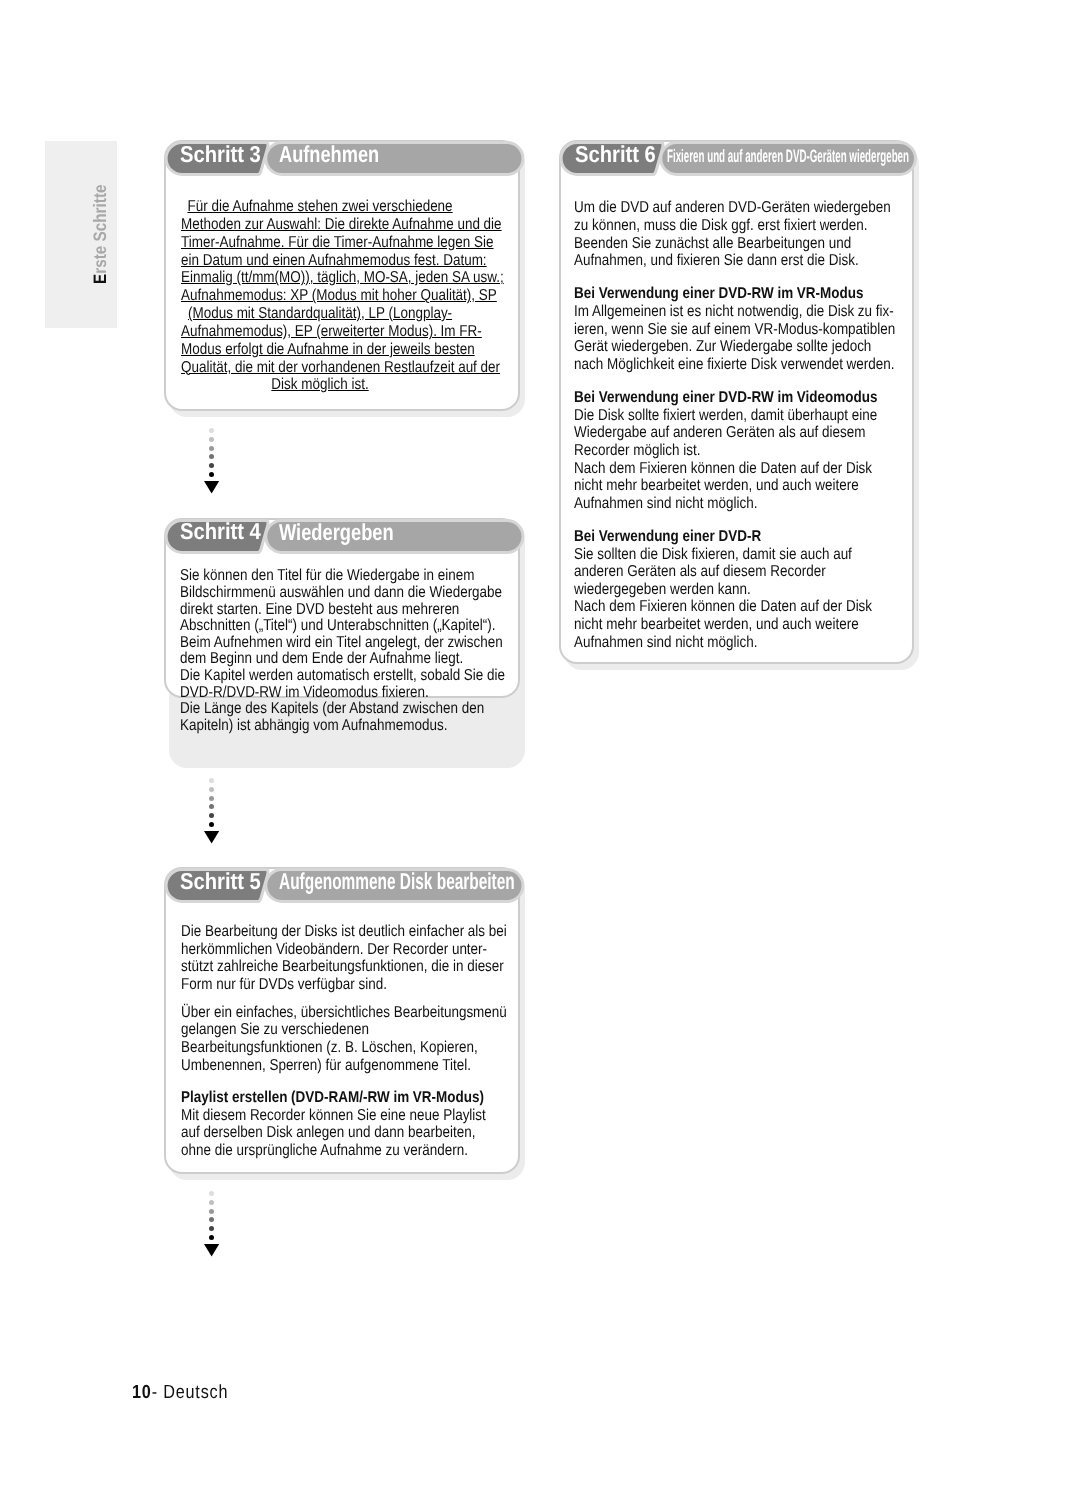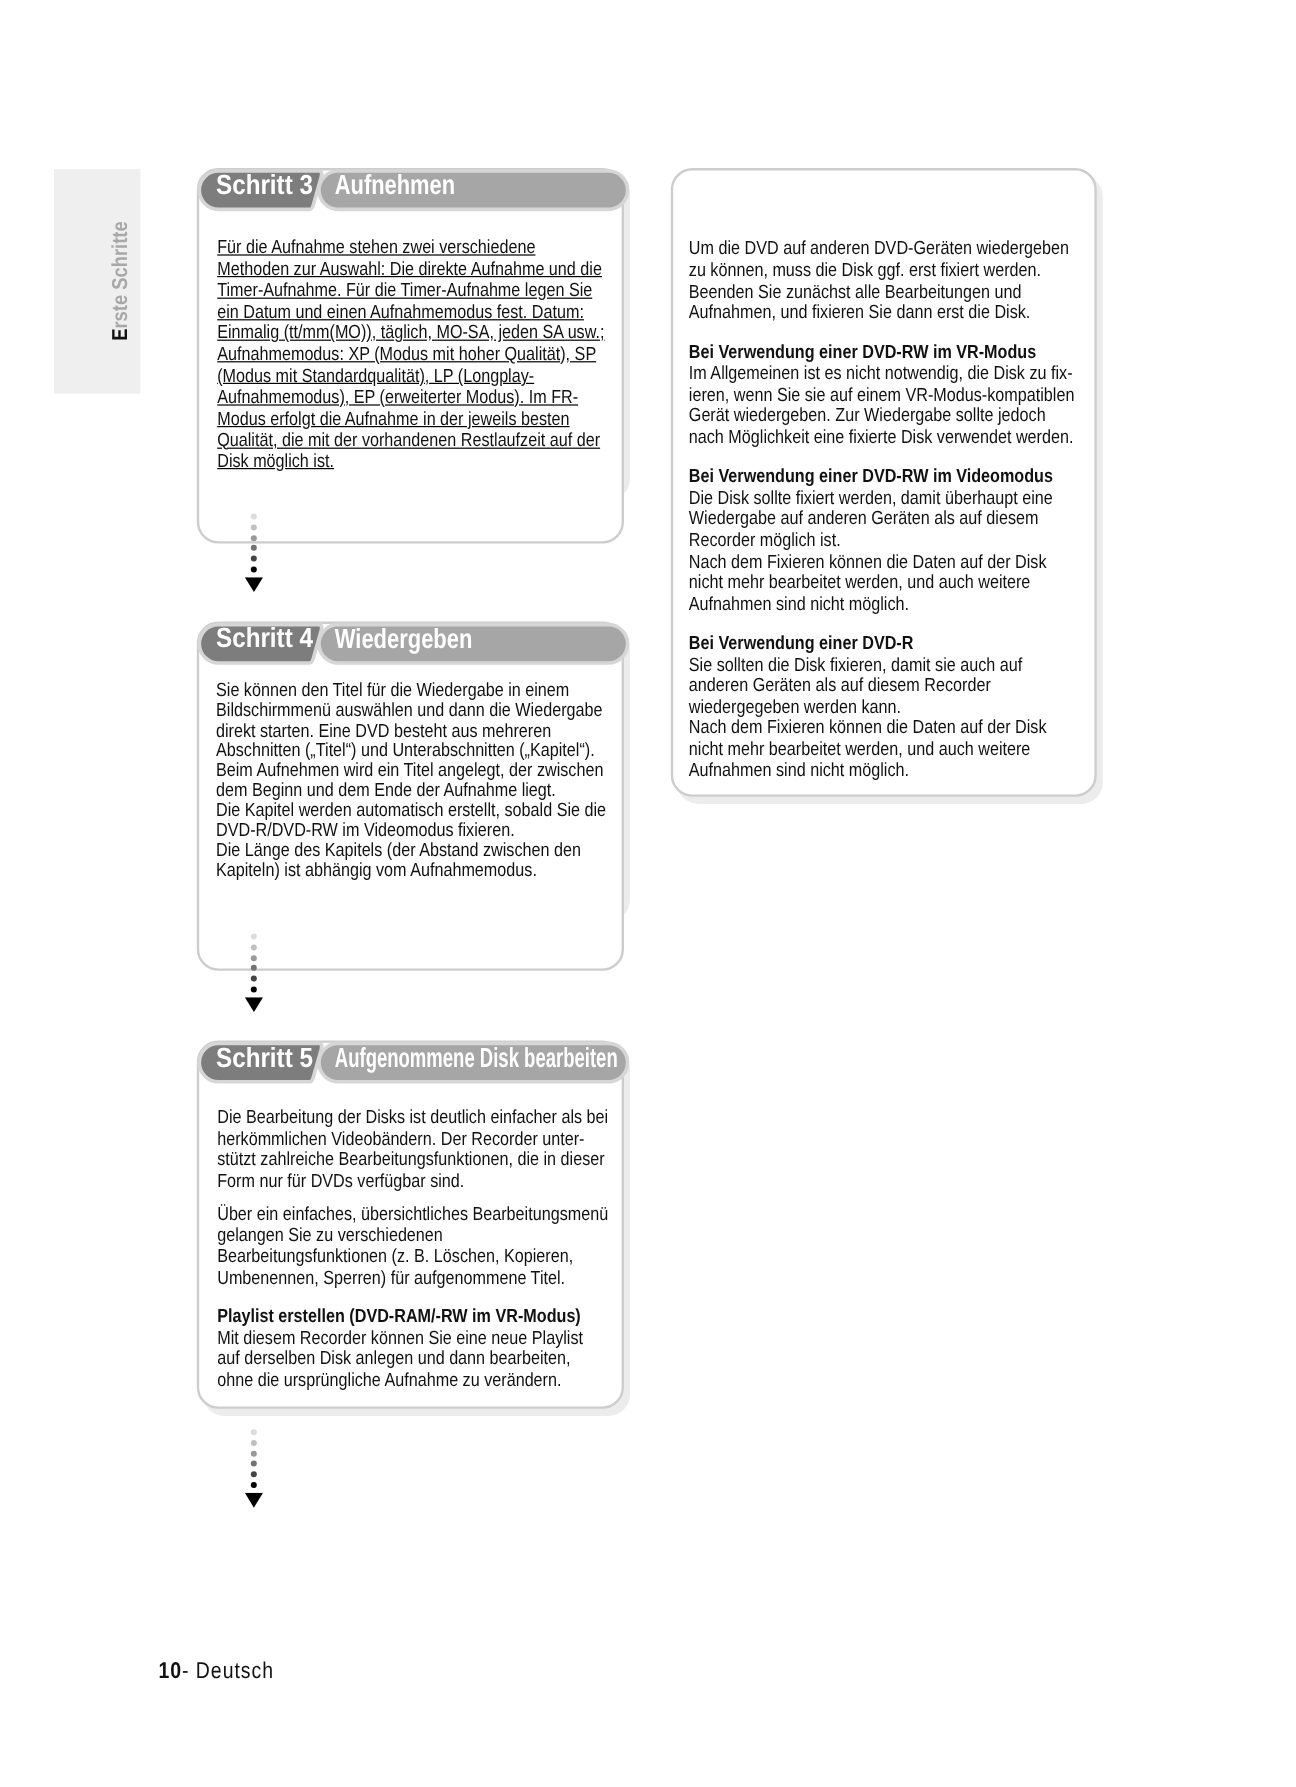--- a/index.html
+++ b/index.html
@@ -44,21 +44,21 @@
 </head>
 <body>
 
 <div class="page">
 
   <div class="sidetab" style="background: rgb(239, 239, 239);"></div>
   <div class="sidetab-text" style="color: rgb(168, 168, 168);"><span class="lead" style="color: rgb(17, 17, 17);">E</span><span>rste Schritte</span></div>
 
   <div id="cards">
       <div class="card-shadow" style="left: 169px; top: 146px; width: 356px; height: 271px; background: rgb(236, 236, 236);"></div>
-      <div class="card" style="left: 164px; top: 140px; width: 356px; height: 313px; border-color: rgb(205, 205, 205);">
+      <div class="card" style="left: 164px; top: 140px; width: 356px; height: 271px; border-color: rgb(205, 205, 205); text-align: center;">
         <div class="pill" style="left: -1px; top: -1px;">
           <svg width="361.5" height="37" viewBox="0 0 361.5 37">
             <path d="M 17.1 3 L 100.95 3 Q 102 3 101.125 6.5 L 94.875 28.5 Q 94 32 92.95 32 L 17.1 32 A 14.5 14.5 0 0 1 17.1 3 Z" fill="#7d7d7d" stroke="#d6d6d6" stroke-width="6" stroke-linejoin="round" paint-order="stroke"></path>
             <rect x="102.3" y="3" width="254.2" height="29" rx="14.5" ry="14.5" fill="#a6a6a6" stroke="#d6d6d6" stroke-width="6" paint-order="stroke"></rect>
           </svg>
           <div class="pill-num-t" style="left: 15px; top: 1.9px;">Schritt 3</div>
           <div class="pill-title-t" style="left: 114px; top: 2.1px; font-size: 23px; transform: scaleX(0.792);">Aufnehmen</div>
         </div>
         <div class="card-body" style="left: 14.6px; top: 56px; width: 326px; text-decoration: underline; --lh: 17.85px;">
           <p class="ln" style="line-height: 17.85px; color: rgb(17, 17, 17);">Für die Aufnahme stehen zwei verschiedene</p>
@@ -68,21 +68,21 @@
           <p class="ln" style="line-height: 17.85px; color: rgb(17, 17, 17);">Einmalig (tt/mm(MO)), täglich, MO-SA, jeden SA usw.;</p>
           <p class="ln" style="line-height: 17.85px; color: rgb(17, 17, 17);">Aufnahmemodus: XP (Modus mit hoher Qualität), SP</p>
           <p class="ln" style="line-height: 17.85px; color: rgb(17, 17, 17);">(Modus mit Standardqualität), LP (Longplay-</p>
           <p class="ln" style="line-height: 17.85px; color: rgb(17, 17, 17);">Aufnahmemodus), EP (erweiterter Modus). Im FR-</p>
           <p class="ln" style="line-height: 17.85px; color: rgb(17, 17, 17);">Modus erfolgt die Aufnahme in der jeweils besten</p>
           <p class="ln" style="line-height: 17.85px; color: rgb(17, 17, 17);">Qualität, die mit der vorhandenen Restlaufzeit auf der</p>
           <p class="ln" style="line-height: 17.85px; color: rgb(17, 17, 17);">Disk möglich ist.</p>
         </div>
       </div>
       <div class="card-shadow" style="left: 169px; top: 523.6px; width: 356px; height: 244.5px; background: rgb(236, 236, 236);"></div>
-      <div class="card" style="left: 164px; top: 517.6px; width: 356px; height: 291px; border-color: rgb(205, 205, 205);">
+      <div class="card" style="left: 164px; top: 517.6px; width: 356px; height: 180px; border-color: rgb(205, 205, 205);">
         <div class="pill" style="left: -1px; top: -1px;">
           <svg width="361.5" height="37" viewBox="0 0 361.5 37">
             <path d="M 17.1 3 L 100.95 3 Q 102 3 101.125 6.5 L 94.875 28.5 Q 94 32 92.95 32 L 17.1 32 A 14.5 14.5 0 0 1 17.1 3 Z" fill="#7d7d7d" stroke="#d6d6d6" stroke-width="6" stroke-linejoin="round" paint-order="stroke"></path>
             <rect x="102.3" y="3" width="254.2" height="29" rx="14.5" ry="14.5" fill="#a6a6a6" stroke="#d6d6d6" stroke-width="6" paint-order="stroke"></rect>
           </svg>
           <div class="pill-num-t" style="left: 15px; top: 1.9px;">Schritt 4</div>
           <div class="pill-title-t" style="left: 114px; top: 2.1px; font-size: 23px; transform: scaleX(0.795);">Wiedergeben</div>
         </div>
         <div class="card-body" style="left: 13.7px; top: 48.9px; width: 326px; --lh: 16.6px;">
           <p class="ln" style="line-height: 16.6px; color: rgb(17, 17, 17);">Sie können den Titel für die Wiedergabe in einem</p>
@@ -117,20 +117,28 @@
           <p class="ln" style="line-height: 17.7px; color: rgb(17, 17, 17);">Bearbeitungsfunktionen (z. B. Löschen, Kopieren,</p>
           <p class="ln" style="line-height: 17.7px; color: rgb(17, 17, 17);">Umbenennen, Sperren) für aufgenommene Titel.</p>
           <p class="ln b" style="line-height: 17.7px; margin-top: 14.5px; color: rgb(17, 17, 17);">Playlist erstellen (DVD-RAM/-RW im VR-Modus)</p>
           <p class="ln" style="line-height: 17.7px; color: rgb(17, 17, 17);">Mit diesem Recorder können Sie eine neue Playlist</p>
           <p class="ln" style="line-height: 17.7px; color: rgb(17, 17, 17);">auf derselben Disk anlegen und dann bearbeiten,</p>
           <p class="ln" style="line-height: 17.7px; color: rgb(17, 17, 17);">ohne die ursprüngliche Aufnahme zu verändern.</p>
         </div>
       </div>
       <div class="card-shadow" style="left: 564px; top: 146px; width: 355px; height: 524px; background: rgb(236, 236, 236);"></div>
       <div class="card" style="left: 559px; top: 140px; width: 355px; height: 524px; border-color: rgb(205, 205, 205);">
+        <div class="pill" style="left: -1px; top: -1px;">
+          <svg width="359" height="37" viewBox="0 0 359 37">
+            <path d="M 17.1 3 L 100.95 3 Q 102 3 101.125 6.5 L 94.875 28.5 Q 94 32 92.95 32 L 17.1 32 A 14.5 14.5 0 0 1 17.1 3 Z" fill="#7d7d7d" stroke="#d6d6d6" stroke-width="6" stroke-linejoin="round" paint-order="stroke"></path>
+            <rect x="102.3" y="3" width="251.7" height="29" rx="14.5" ry="14.5" fill="#a6a6a6" stroke="#d6d6d6" stroke-width="6" paint-order="stroke"></rect>
+          </svg>
+          <div class="pill-num-t" style="left: 15px; top: 1.9px;">Schritt 6</div>
+          <div class="pill-title-t" style="left: 107.2px; top: 5.5px; font-size: 18px; transform: scaleX(0.5425);">Fixieren und auf anderen DVD-Geräten wiedergeben</div>
+        </div>
         <div class="card-body" style="left: 12.7px; top: 57.2px; width: 325px; --lh: 17.65px;">
           <p class="ln" style="line-height: 17.65px; color: rgb(17, 17, 17);">Um die DVD auf anderen DVD-Geräten wiedergeben</p>
           <p class="ln" style="line-height: 17.65px; color: rgb(17, 17, 17);">zu können, muss die Disk ggf. erst fixiert werden.</p>
           <p class="ln" style="line-height: 17.65px; color: rgb(17, 17, 17);">Beenden Sie zunächst alle Bearbeitungen und</p>
           <p class="ln" style="line-height: 17.65px; color: rgb(17, 17, 17);">Aufnahmen, und fixieren Sie dann erst die Disk.</p>
           <p class="ln b" style="line-height: 17.65px; margin-top: 15.4px; color: rgb(17, 17, 17);">Bei Verwendung einer DVD-RW im VR-Modus</p>
           <p class="ln" style="line-height: 17.65px; color: rgb(17, 17, 17);">Im Allgemeinen ist es nicht notwendig, die Disk zu fix-</p>
           <p class="ln" style="line-height: 17.65px; color: rgb(17, 17, 17);">ieren, wenn Sie sie auf einem VR-Modus-kompatiblen</p>
           <p class="ln" style="line-height: 17.65px; color: rgb(17, 17, 17);">Gerät wiedergeben. Zur Wiedergabe sollte jedoch</p>
           <p class="ln" style="line-height: 17.65px; color: rgb(17, 17, 17);">nach Möglichkeit eine fixierte Disk verwendet werden.</p>

